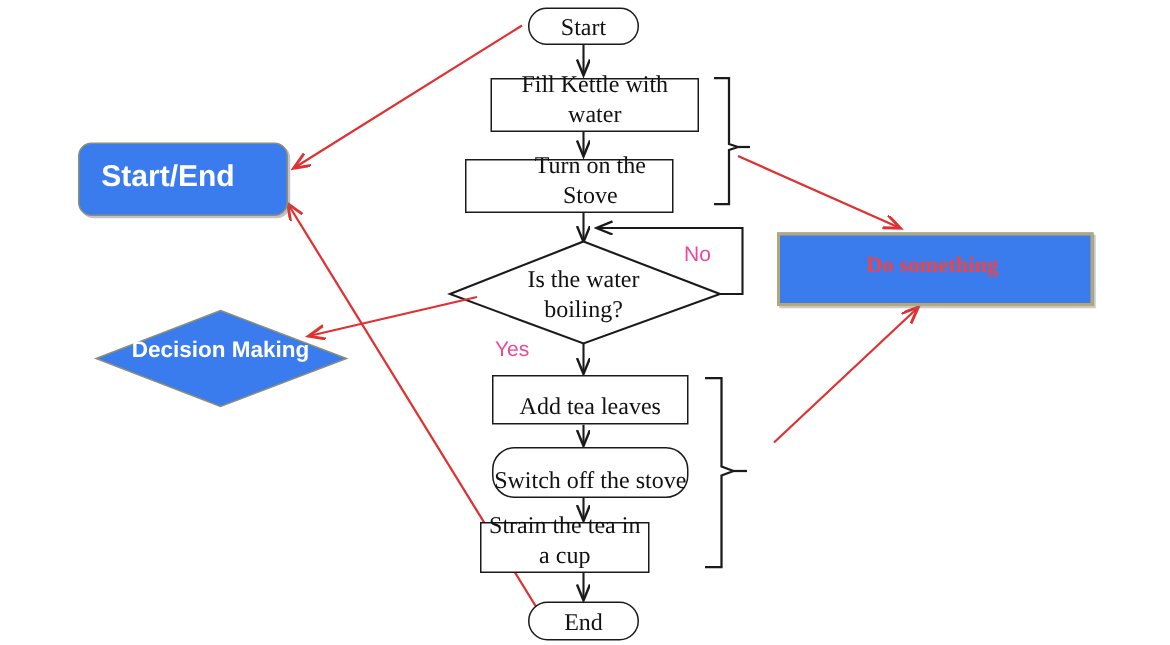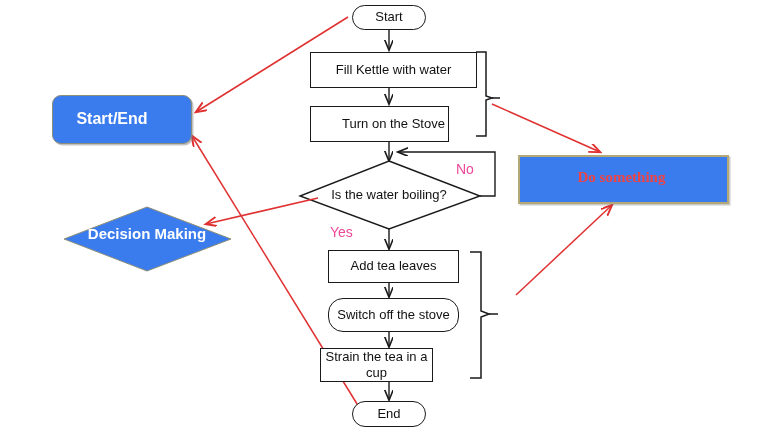--- a/index.html
+++ b/index.html
@@ -7,25 +7,25 @@
     position:relative;
     width:780px;height:430px;
     background:#ffffff;
     overflow:hidden;
     font-family:"Liberation Sans", sans-serif;
   }
   svg.layer{position:absolute;left:0;top:0;width:780px;height:430px;}
   .node{
     position:absolute;
     box-sizing:border-box;
-    display:flex;align-items:center;justify-content:center;
+    display:flex;align-items:flex-end;justify-content:center;
     text-align:center;
     color:#111111;
-    font-family:Liberation Sans, sans-serif;
-    font-size:13px;
+    font-family:Liberation Serif, serif;
+    font-size:16px;
     line-height:1.25;
     background:#ffffff;
   }
   .proc{border:1.4px solid #1a1a1a;}
   .term{border:1.4px solid #1a1a1a;border-radius:22px;}
   .legend-text{
     position:absolute;
     display:flex;align-items:center;justify-content:center;
     text-align:center;
     font-weight:bold;
@@ -90,21 +90,21 @@
       <line x1="318" y1="198" x2="206" y2="224" marker-end="url(#ah-red)"></line>
       <line x1="492" y1="104" x2="600" y2="152" marker-end="url(#ah-red)"></line>
       <line x1="516" y1="295" x2="612" y2="205" marker-end="url(#ah-red)"></line>
     </g>
   </svg>
 
   <div class="node term" style="left:352px;top:5px;width:74px;height:25px;">
     <span>Start</span>
   </div>
 
-  <div class="node proc" style="left:310px;top:52px;width:167px;height:36px;">
+  <div class="node proc" style="left:327px;top:52px;width:139px;height:36px;">
     <span>Fill Kettle with water</span>
   </div>
 
   <div class="node proc" style="left:310px;top:106px;width:139px;height:36px;padding-left:28px;">
     <span>Turn on the Stove</span>
   </div>
 
   <div class="node" style="left:324px;top:173px;width:130px;height:44px;background:transparent;">
     <span>Is the water boiling?</span>
   </div>
@@ -124,21 +124,21 @@
   <div class="node term" style="left:352px;top:401px;width:74px;height:26px;">
     <span>End</span>
   </div>
 
   <div class="lbl" style="left:456px;top:161px;">No</div>
   <div class="lbl" style="left:330px;top:224px;">Yes</div>
 
   <div style="position:absolute;left:52px;top:95px;width:138px;height:47px;
               background:#3A7CEE;border:1.5px solid #8E8E78;border-radius:9px;
               box-shadow:1.5px 1.5px 0 rgba(120,120,120,0.45);"></div>
-  <div class="legend-text" style="left:52px;top:95px;width:120px;height:47px;color:#FFFFFF;font-size:16px;">Start/End</div>
+  <div class="legend-text" style="left:52px;top:95px;width:120px;height:47px;color:#FFFFFF;font-size:20px;">Start/End</div>
 
   <svg class="layer" style="pointer-events:none;">
     <polygon points="147,207 231,239 147,271 64,239" fill="#3A7CEE" stroke="#8E8E78" stroke-width="1"></polygon>
   </svg>
   <div class="legend-text" style="left:82px;top:211px;width:130px;height:46px;color:#FFFFFF;font-size:15px;
               flex-direction:column;line-height:1.15;">
     <span style="display:block;width:130px;">Decision Making</span>
   </div>
 
   <div style="position:absolute;left:518px;top:155px;width:207px;height:45px;

